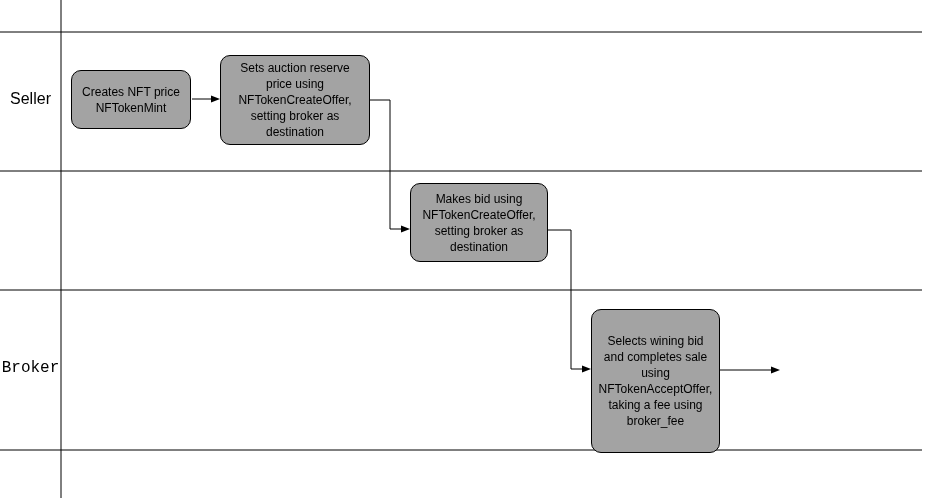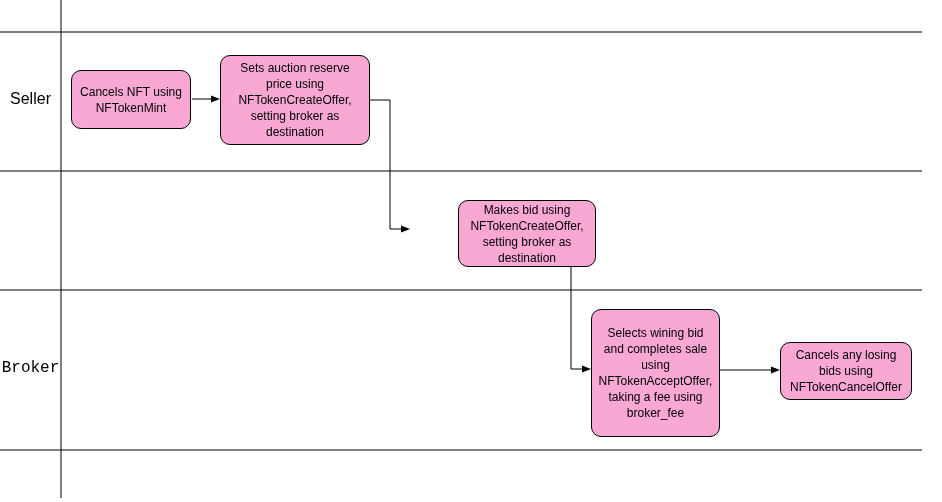--- a/index.html
+++ b/index.html
@@ -30,34 +30,34 @@
     text-align: center;
     font-size: 16px;
     line-height: 14px;
     white-space: pre-line;
   }
   .node {
     position: absolute;
     box-sizing: border-box;
     border: 1px solid #000000;
     border-radius: 10px;
-    background: #f9a8d4;
+    background: #a3a3a3;
     display: flex;
     align-items: center;
     justify-content: center;
     text-align: center;
     font-size: 12px;
     line-height: 16px;
     white-space: pre-line;
     padding: 7px;
   }
   #node-creates-nft   { left: 71px;  top: 70px;  width: 120px; height: 59px; }
   #node-set-reserve   { left: 220px; top: 55px;  width: 150px; height: 90px; }
-  #node-makes-bid     { left: 410px; top: 200px; width: 138px; height: 67px; margin-left: 48px; }
-  #node-select-winner { left: 591px; top: 309px; width: 129px; height: 128px; }
+  #node-makes-bid     { left: 410px; top: 183px; width: 138px; height: 79px; }
+  #node-select-winner { left: 591px; top: 309px; width: 129px; height: 144px; }
   #node-cancel-bids   { left: 780px; top: 342px; width: 132px; height: 58px; }
   #lane-label-seller  { top: 92px; }
   #lane-label-buyers  { top: 198px; }
   #lane-label-broker  { top: 361px; font-family: Liberation Mono, monospace; }
 </style>
 </head>
 <body>
 
 <div class="canvas">
 
@@ -78,34 +78,31 @@
     <path d="M548,230 L571,230 L571,369 L582,369" fill="none" stroke="#000" stroke-width="1"></path>
     <polygon points="591,369 582,365.5 582,372.5" fill="#000"></polygon>
 
     <path d="M720,370 L771,370" fill="none" stroke="#000" stroke-width="1"></path>
     <polygon points="780,370 771,366.5 771,373.5" fill="#000"></polygon>
   </svg>
 
   <div class="lane-label" id="lane-label-seller">Seller</div>
   <div class="lane-label" id="lane-label-broker">Broker</div>
 
-  <div class="node" id="node-creates-nft">Cancels NFT using
+  <div class="node" id="node-creates-nft">Creates NFT price
 NFTokenMint</div>
   <div class="node" id="node-set-reserve">Sets auction reserve
 price using
 NFTokenCreateOffer,
 setting broker as
 destination</div>
   <div class="node" id="node-makes-bid">Makes bid using
 NFTokenCreateOffer,
 setting broker as
 destination</div>
   <div class="node" id="node-select-winner">Selects wining bid
 and completes sale
 using
 NFTokenAcceptOffer,
 taking a fee using
 broker_fee</div>
-  <div class="node" id="node-cancel-bids">Cancels any losing
-bids using
-NFTokenCancelOffer</div>
 
 </div>
 
 </body></html>

